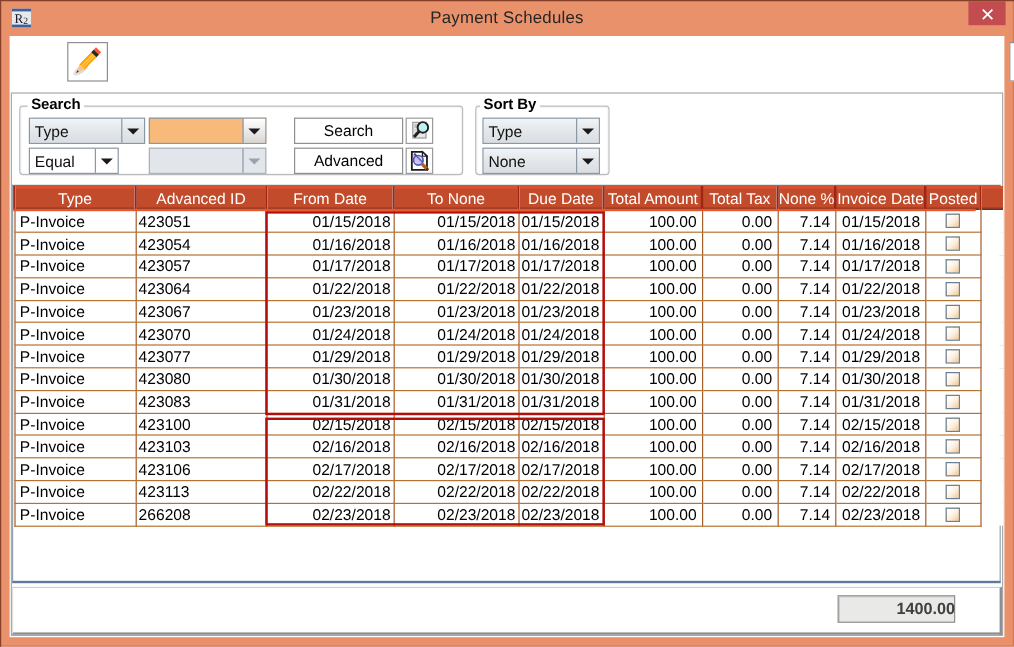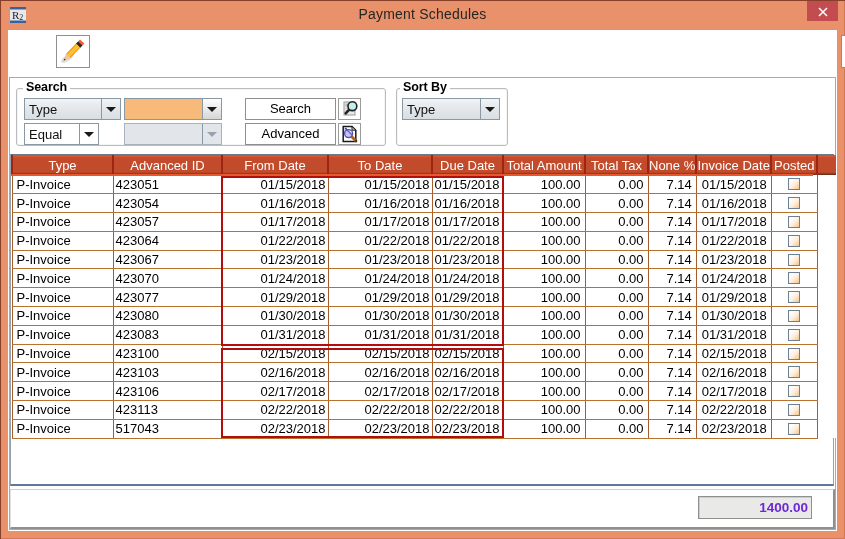--- a/index.html
+++ b/index.html
@@ -50,22 +50,22 @@
 td.f{border:none;background:#fff;}
 tr:nth-child(2) td{border-top:none;}
 .cb{display:inline-block;width:12px;height:12px;border:1.5px solid #6b8092;
  background:linear-gradient(135deg,#ffffff 15%,#fdeedd 55%,#f5c48c 100%);vertical-align:middle;margin-top:-2px;}
 
 .rgrp{position:absolute;border:2px solid #b30d0d;pointer-events:none;}
 
 #bottom{position:absolute;left:10px;top:489px;width:825px;height:40px;background:#fff;
  border-top:1px solid #cfcfcf;border-left:1px solid #e0e0e0;border-right:2px solid #8f8f8f;border-bottom:2px solid #8f8f8f;}
 #ordlbl{position:absolute;left:570px;top:499px;width:125px;text-align:right;font-size:15px;letter-spacing:0.8px;font-weight:bold;color:#1a1a1a;}
-#ordval{position:absolute;left:698px;top:496px;width:114px;height:23px;background:#e9e9e7;
- border:1px solid #8f8f8f;box-shadow:inset 1px 1px 0 #cdcdcd;font-size:13.5px;font-weight:bold;color:#6d28d9;
+#ordval{position:absolute;left:698px;top:496px;width:98px;height:23px;background:#e9e9e7;
+ border:1px solid #8f8f8f;box-shadow:inset 1px 1px 0 #cdcdcd;font-size:13.5px;font-weight:bold;color:#404040;
  text-align:right;line-height:21px;padding-right:3px;padding-left:48px;}
 </style></head>
 <body>
 <div id="win">
   <div id="content"></div>
   <div id="title">Payment Schedules</div>
   <svg class="abs" style="left:10px;top:7px" width="16" height="16">
     <rect x="0" y="0" width="16" height="16" fill="#e8e8ea"></rect>
     <rect x="0" y="0" width="16" height="2.5" fill="#39629c"></rect>
     <rect x="0" y="13.5" width="16" height="2.5" fill="#39629c"></rect>
@@ -147,20 +147,24 @@
       <path d="M5.2 4 L12.8 11.8 L9.2 13.8 L5.2 9 Z" fill="#b3b0f2" fill-opacity="0.75"></path>
       <path d="M6.2 4 L13.4 11.4" stroke="#3c3c8c" stroke-width="1.6"></path>
       <circle cx="9.6" cy="9.6" r="4" fill="#c3c0f5" fill-opacity="0.4" stroke="#5353b5" stroke-width="1.4"></circle>
       <line x1="12.6" y1="12.6" x2="17.2" y2="17.2" stroke="#b06020" stroke-width="2.8"></line>
       <line x1="16.4" y1="16.4" x2="17.8" y2="17.8" stroke="#4a2a10" stroke-width="2.2"></line>
     </svg>
   </div>
 
   <div class="combo" style="left:402px;top:98px;width:98px">
       <span class="txt">Type</span>
+      <span class="arr"></span>
+    </div>
+  <div class="combo" style="left:402px;top:123px;width:98px">
+      <span class="txt">None</span>
       <span class="arr"></span>
     </div>
 
   <div id="scroll"></div>
   <table style="left:11px;top:155px">
     <colgroup>
       <col style="width:101px">
         <col style="width:109px">
         <col style="width:106px">
         <col style="width:104px">
@@ -170,21 +174,21 @@
         <col style="width:45px">
       <col style="width:75px">
         <col style="width:46px">
         <col style="width:19px">
     </colgroup>
     <tbody>
         <tr>
       <th>Type</th>
           <th>Advanced ID</th>
           <th>From Date</th>
-          <th>To Date</th>
+          <th>To None</th>
           <th>Due Date</th>
       <th>Total Amount</th>
           <th>Total Tax</th>
           <th>None %</th>
           <th>Invoice Date</th>
           <th>Posted</th>
           <th class="f"></th>
     </tr>
 <tr>
 <td class="l" style="padding-left:4px">P-Invoice</td>
@@ -350,21 +354,21 @@
 <td class="dl">02/22/2018</td>
 <td class="r">100.00</td>
 <td class="r">0.00</td>
 <td class="r">7.14</td>
 <td class="r">02/22/2018</td>
 <td class="c"><span class="cb"></span></td>
 <td class="f"></td>
 </tr>
 <tr>
 <td class="l" style="padding-left:4px">P-Invoice</td>
-<td class="l">517043</td>
+<td class="l">266208</td>
 <td class="r">02/23/2018</td>
 <td class="r">02/23/2018</td>
 <td class="dl">02/23/2018</td>
 <td class="r">100.00</td>
 <td class="r">0.00</td>
 <td class="r">7.14</td>
 <td class="r">02/23/2018</td>
 <td class="c"><span class="cb"></span></td>
 <td class="f"></td>
 </tr>

